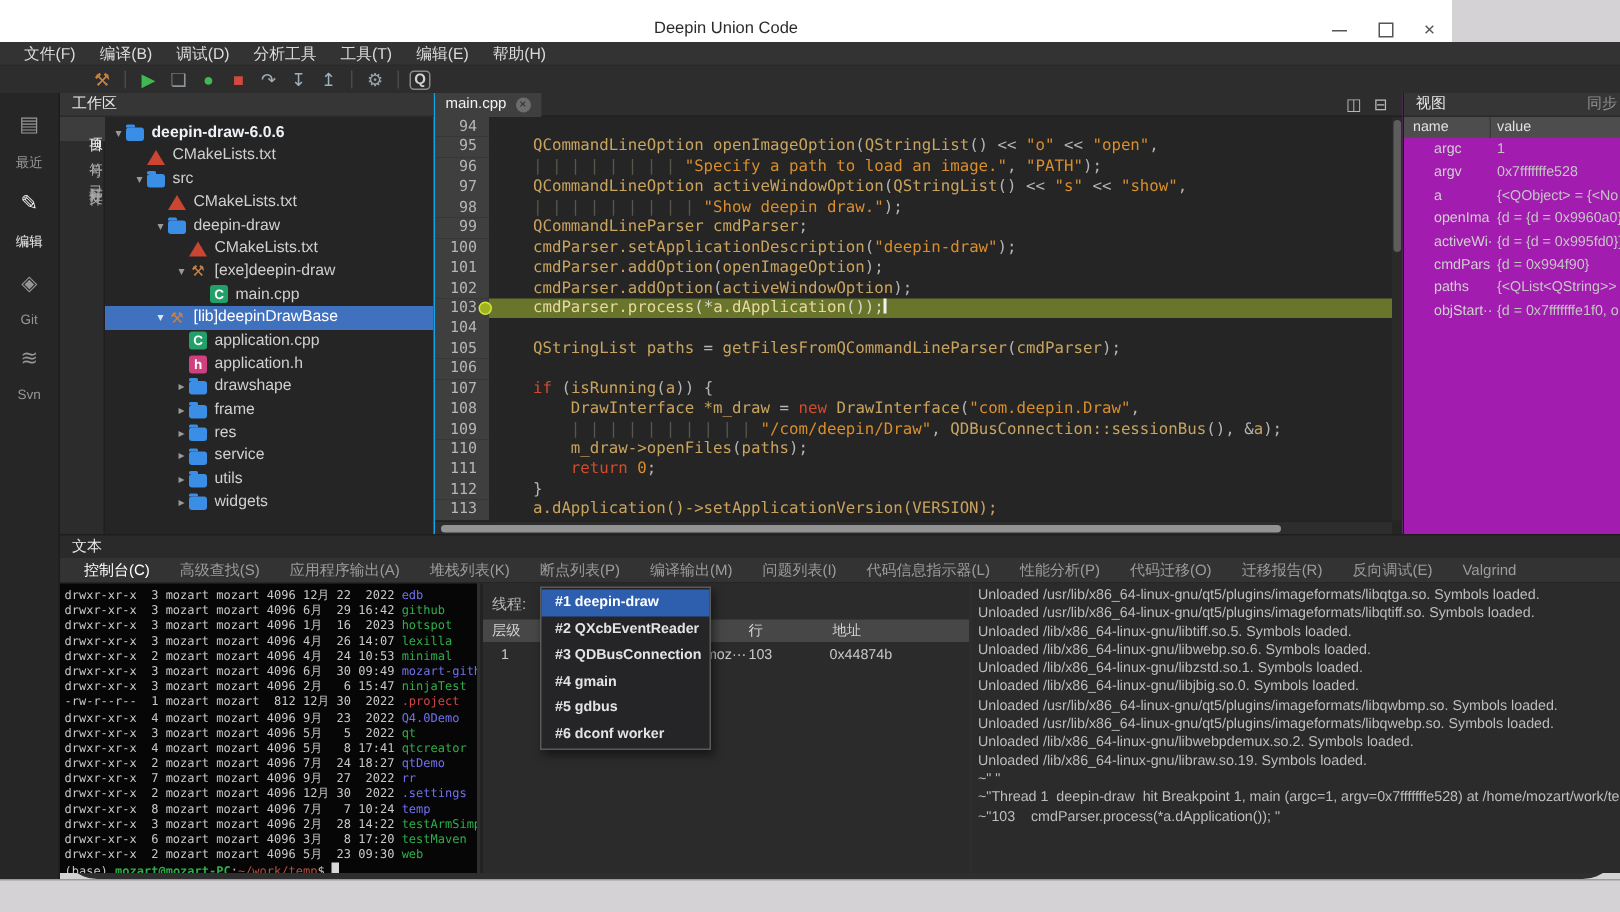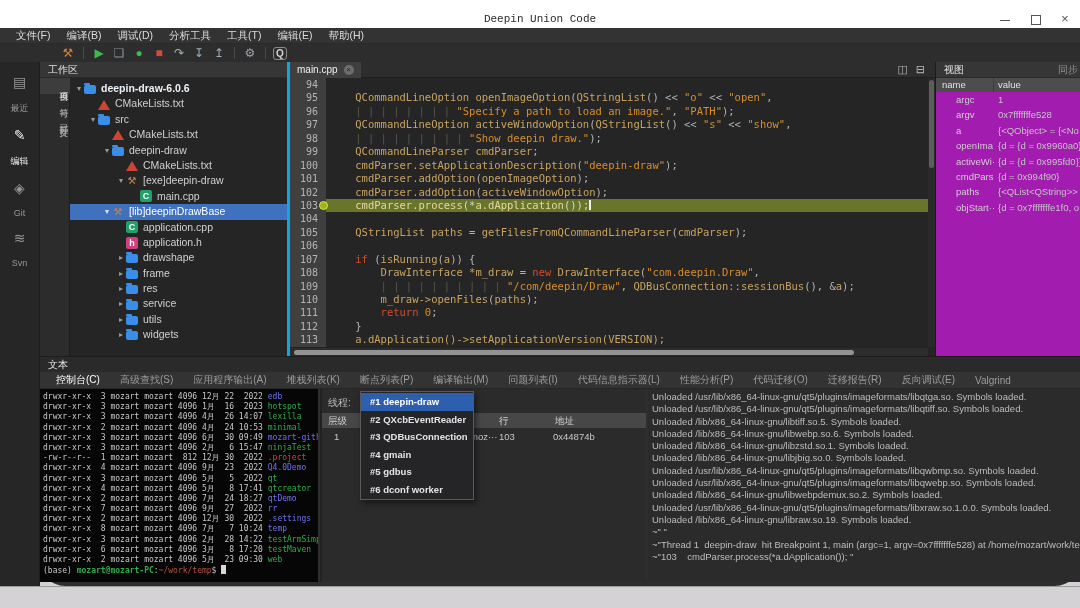--- a/index.html
+++ b/index.html
@@ -1,20 +1,20 @@
 <!DOCTYPE html>
 <html><head>
 <meta charset="utf-8">
 <style>
   html,body{margin:0;padding:0;background:#d5d2d5;}
   *{box-sizing:border-box;}
   .screen{position:relative;width:1080px;height:608px;overflow:hidden;background:#d5d2d5;
     font-family:"Liberation Sans",sans-serif;-webkit-font-smoothing:antialiased;}
   
-  .titlebar{position:absolute;left:0;top:0;width:1080px;height:28px;background:#ffffff;font-family:Liberation Mono, monospace;}
+  .titlebar{position:absolute;left:0;top:0;width:968px;height:28px;background:#ffffff;}
   .win-title{position:absolute;left:0;right:0;top:13px;text-align:center;font-size:11px;color:#2b2b2b;}
   .win-controls{position:absolute;right:8px;top:14px;display:flex;gap:16px;align-items:center;}
   .wc{width:14px;height:12px;position:relative;cursor:default;}
   .wc-min::after{content:"";position:absolute;left:2px;right:2px;top:6px;border-top:1.5px solid #555;}
   .wc-max::after{content:"";position:absolute;left:3px;top:1px;width:8px;height:8px;border:1.3px solid #555;}
   .wc-close{font-size:13px;color:#555;line-height:12px;text-align:center;}
   
   .menubar{position:absolute;left:0;top:28px;width:1080px;height:16px;background:#333333;
     display:flex;align-items:center;padding-left:8px;gap:0;border-bottom:1px solid #2a2a2a;}
   .menu-item{font-size:10.5px;color:#dcdcdc;padding:4px 8px;white-space:nowrap;}
@@ -31,21 +31,21 @@
   .c-step{color:#9fb0ba;}
   .c-gear{color:#9aa2a8;}
   .c-search{color:#cfd4d8;font-size:10px;border:1px solid #8a8a8a;border-radius:3px;width:14px;height:13px;line-height:12px;margin-left:2px;font-weight:bold;}
   
   .rail{position:absolute;left:0;top:62px;width:40px;height:524px;background:#262626;border-right:1px solid #1d1d1d;}
   .rail-item{margin-top:12px;text-align:center;color:#969696;}
   .rail-item .ric{font-size:14px;line-height:16px;display:block;}
   .rail-item .rlb{font-size:9px;display:block;margin-top:12px;}
   .rail-item.active{color:#f0f0f0;}
   
-  .workspace{position:absolute;left:40px;top:62px;width:250px;height:294px;background:#252525;border-right:3px solid #0ea5e9;}
+  .workspace{position:absolute;left:40px;top:62px;width:250px;height:294px;background:#252525;border-right:1px solid #0ea5e9;}
   .panel-header{height:16px;background:#363636;color:#e6e6e6;font-size:10px;line-height:16px;padding-left:8px;border-bottom:1px solid #2a2a2a;position:relative;}
   .sidetabs{position:absolute;left:0;top:16px;width:30px;bottom:0;background:#2c2c2c;border-right:1px solid #1f1f1f;display:flex;flex-direction:column;}
   .stab{writing-mode:vertical-rl;text-orientation:upright;font-size:9px;color:#a8a8a8;padding:7px 0;text-align:center;width:30px;letter-spacing:1px;}
   .stab.active{background:#3d3d3d;color:#e8e8e8;}
   .tree{position:absolute;left:30px;top:16px;right:0;bottom:0;overflow:hidden;padding-top:3px;}
   .trow{height:15.4px;line-height:15.4px;display:flex;align-items:center;font-size:10.5px;color:#d0d0d0;white-space:nowrap;}
   .trow.selected{background:#4071bf;color:#ffffff;}
   .tarrow{width:10px;font-size:8px;color:#9a9a9a;text-align:center;flex:none;}
   .trow.selected .tarrow{color:#dce6f5;}
   .tlabel.bold{font-weight:bold;color:#eef2f6;}
@@ -410,20 +410,21 @@
         <span class="btab">反向调试(E)</span>
         <span class="btab">Valgrind</span>
       </div>
     <div class="bcontent">
 
       <div class="terminal">
         <div>
 
             <div class="tline"><span>drwxr-xr-x  3 mozart mozart 4096 12月 22  2022 </span><span class="c-blue">edb</span></div>
 
+            <div class="tline"><span>drwxr-xr-x  3 mozart mozart 4096 6月  29 16:42 </span><span class="c-green">github</span></div>
 
             <div class="tline"><span>drwxr-xr-x  3 mozart mozart 4096 1月  16  2023 </span><span class="c-green">hotspot</span></div>
 
             <div class="tline"><span>drwxr-xr-x  3 mozart mozart 4096 4月  26 14:07 </span><span class="c-green">lexilla</span></div>
 
             <div class="tline"><span>drwxr-xr-x  2 mozart mozart 4096 4月  24 10:53 </span><span class="c-green">minimal</span></div>
 
             <div class="tline"><span>drwxr-xr-x  3 mozart mozart 4096 6月  30 09:49 </span><span class="c-blue">mozart-github</span></div>
 
             <div class="tline"><span>drwxr-xr-x  3 mozart mozart 4096 2月   6 15:47 </span><span class="c-green">ninjaTest</span></div>
@@ -481,21 +482,20 @@
 
       <div class="lline">Unloaded /usr/lib/x86_64-linux-gnu/qt5/plugins/imageformats/libqtga.so. Symbols loaded.</div>
           <div class="lline">Unloaded /usr/lib/x86_64-linux-gnu/qt5/plugins/imageformats/libqtiff.so. Symbols loaded.</div>
           <div class="lline">Unloaded /lib/x86_64-linux-gnu/libtiff.so.5. Symbols loaded.</div>
           <div class="lline">Unloaded /lib/x86_64-linux-gnu/libwebp.so.6. Symbols loaded.</div>
           <div class="lline">Unloaded /lib/x86_64-linux-gnu/libzstd.so.1. Symbols loaded.</div>
           <div class="lline">Unloaded /lib/x86_64-linux-gnu/libjbig.so.0. Symbols loaded.</div>
           <div class="lline">Unloaded /usr/lib/x86_64-linux-gnu/qt5/plugins/imageformats/libqwbmp.so. Symbols loaded.</div>
           <div class="lline">Unloaded /usr/lib/x86_64-linux-gnu/qt5/plugins/imageformats/libqwebp.so. Symbols loaded.</div>
           <div class="lline">Unloaded /lib/x86_64-linux-gnu/libwebpdemux.so.2. Symbols loaded.</div>
-          <div class="lline">Unloaded /usr/lib/x86_64-linux-gnu/qt5/plugins/imageformats/libxraw.so.1.0.0. Symbols loaded.</div>
           <div class="lline">Unloaded /lib/x86_64-linux-gnu/libraw.so.19. Symbols loaded.</div>
           <div class="lline">~" "</div>
           <div class="lline">~"Thread 1  deepin-draw  hit Breakpoint 1, main (argc=1, argv=0x7fffffffe528) at /home/mozart/work/temp/deepin-draw/deepin-draw-</div>
           <div class="lline">~"103    cmdParser.process(*a.dApplication()); "</div>
         </div>
 
     </div>
   </div>
 
   <div class="desktop"></div>

